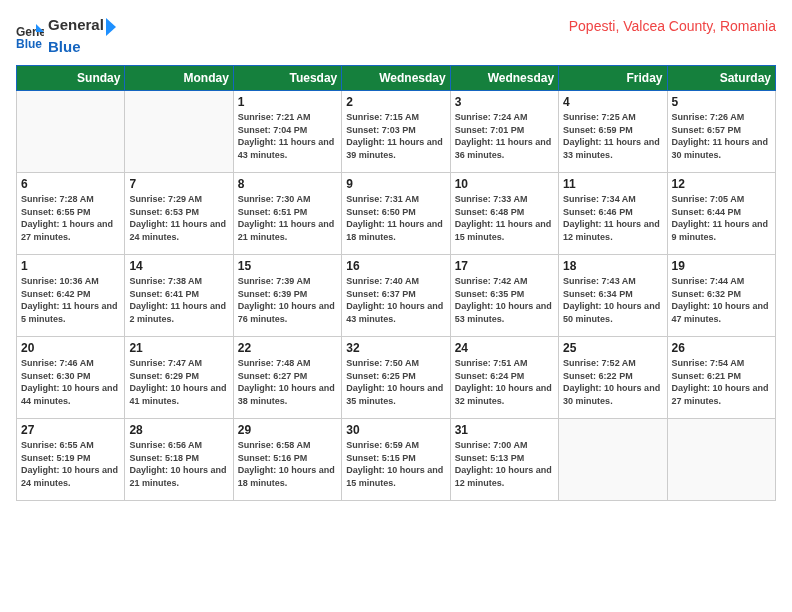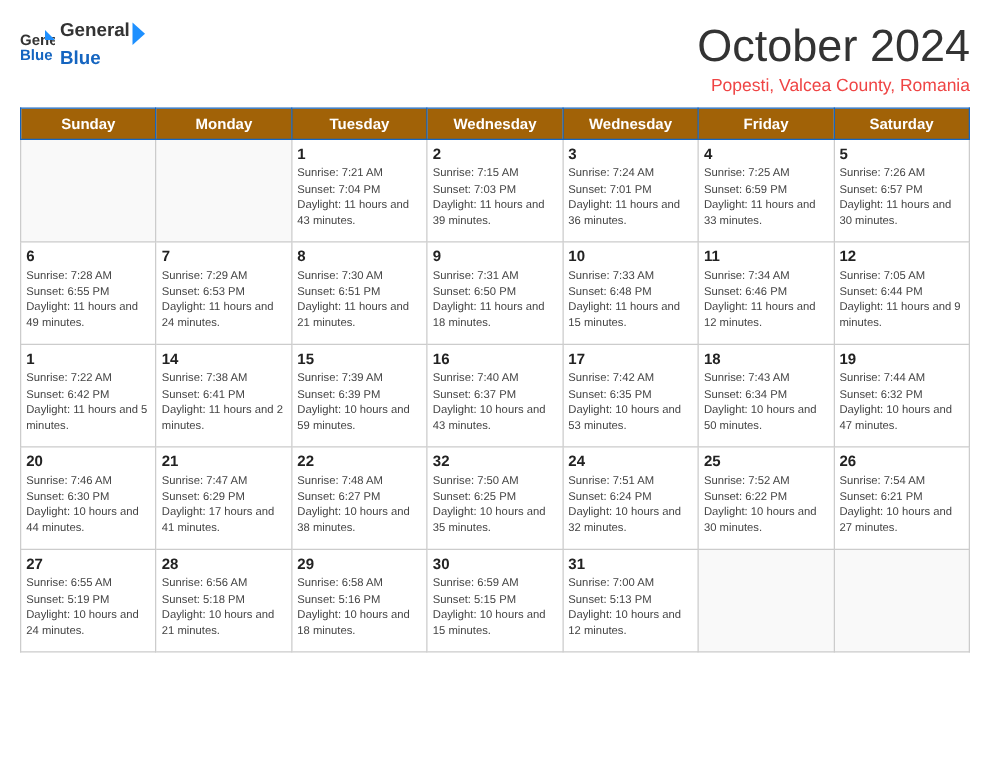--- a/index.html
+++ b/index.html
@@ -29,26 +29,26 @@
     }
     .title-block { text-align: right; }
     .month-title { font-size: 36px; color: #333; font-weight: 300; }
     .location { font-size: 14px; color: #ef4444; margin-top: 2px; }
     .calendar {
       width: 100%;
       border-collapse: collapse;
       table-layout: fixed;
     }
     .calendar th {
-      background: #a16207;
+      background: #15803d;
       color: #fff;
       font-size: 12px;
       font-weight: bold;
       padding: 5px 4px;
-      text-align: center;
+      text-align: right;
       border: 1px solid #1565c0;
     }
     .calendar td {
       vertical-align: top;
       border: 1px solid #ccc;
       padding: 4px 4px;
       font-size: 9.5px;
       color: #333;
       height: 82px;
       width: 14.28%;
@@ -57,20 +57,21 @@
       font-size: 12px;
       font-weight: bold;
       color: #222;
       display: block;
       margin-bottom: 2px;
     }
     .day-info {
       font-size: 9px;
       color: #444;
       line-height: 1.4;
+      font-weight: bold;
     }
     .empty { background: #f9f9f9; }
   </style>
 </head>
 <body>
 
 <div class="header">
   <div class="logo">
     <svg class="logo-icon" viewBox="0 0 28 28">
       <text x="0" y="14" font-size="12" font-weight="bold" fill="#333">General</text>
@@ -81,21 +82,20 @@
       <div style="display:flex;gap:0;">
         <span class="logo-text-general">General</span>
         <svg width="14" height="22" viewBox="0 0 14 22">
           <polygon points="2,2 12,11 2,20" fill="#1e90ff"></polygon>
         </svg>
       </div>
       <div class="logo-text-blue">Blue</div>
     </div>
   </div>
   <div class="title-block">
-    <div class="month-title">October 2024</div>
     <div class="location">Popesti, Valcea County, Romania</div>
   </div>
 </div>
 
 <table class="calendar">
   <thead>
     <tr>
     <th>Sunday</th>
         <th>Monday</th>
         <th>Tuesday</th>
@@ -149,21 +149,21 @@
           <span>Daylight: 11 hours and 30 minutes.</span>
         </div>
       </td>
       </tr>
       <tr>
         <td>
         <span class="day-number">6</span>
         <div class="day-info">
           <span>Sunrise: 7:28 AM</span><br>
           <span>Sunset: 6:55 PM</span><br>
-          <span>Daylight: 11 hours and 49 minutes.</span>
+          <span>Daylight: 1 hours and 27 minutes.</span>
         </div>
       </td>
         <td>
         <span class="day-number">7</span>
         <div class="day-info">
           <span>Sunrise: 7:29 AM</span><br>
           <span>Sunset: 6:53 PM</span><br>
           <span>Daylight: 11 hours and 24 minutes.</span>
         </div>
       </td>
@@ -205,39 +205,39 @@
           <span>Sunrise: 7:05 AM</span><br>
           <span>Sunset: 6:44 PM</span><br>
           <span>Daylight: 11 hours and 9 minutes.</span>
         </div>
       </td>
       </tr>
       <tr>
         <td>
         <span class="day-number">1</span>
         <div class="day-info">
-          <span>Sunrise: 7:22 AM</span><br>
+          <span>Sunrise: 10:36 AM</span><br>
           <span>Sunset: 6:42 PM</span><br>
           <span>Daylight: 11 hours and 5 minutes.</span>
         </div>
       </td>
         <td>
         <span class="day-number">14</span>
         <div class="day-info">
           <span>Sunrise: 7:38 AM</span><br>
           <span>Sunset: 6:41 PM</span><br>
           <span>Daylight: 11 hours and 2 minutes.</span>
         </div>
       </td>
         <td>
         <span class="day-number">15</span>
         <div class="day-info">
           <span>Sunrise: 7:39 AM</span><br>
           <span>Sunset: 6:39 PM</span><br>
-          <span>Daylight: 10 hours and 59 minutes.</span>
+          <span>Daylight: 10 hours and 76 minutes.</span>
         </div>
       </td>
         <td>
         <span class="day-number">16</span>
         <div class="day-info">
           <span>Sunrise: 7:40 AM</span><br>
           <span>Sunset: 6:37 PM</span><br>
           <span>Daylight: 10 hours and 43 minutes.</span>
         </div>
       </td>
@@ -273,21 +273,21 @@
           <span>Sunrise: 7:46 AM</span><br>
           <span>Sunset: 6:30 PM</span><br>
           <span>Daylight: 10 hours and 44 minutes.</span>
         </div>
       </td>
         <td>
         <span class="day-number">21</span>
         <div class="day-info">
           <span>Sunrise: 7:47 AM</span><br>
           <span>Sunset: 6:29 PM</span><br>
-          <span>Daylight: 17 hours and 41 minutes.</span>
+          <span>Daylight: 10 hours and 41 minutes.</span>
         </div>
       </td>
         <td>
         <span class="day-number">22</span>
         <div class="day-info">
           <span>Sunrise: 7:48 AM</span><br>
           <span>Sunset: 6:27 PM</span><br>
           <span>Daylight: 10 hours and 38 minutes.</span>
         </div>
       </td>

